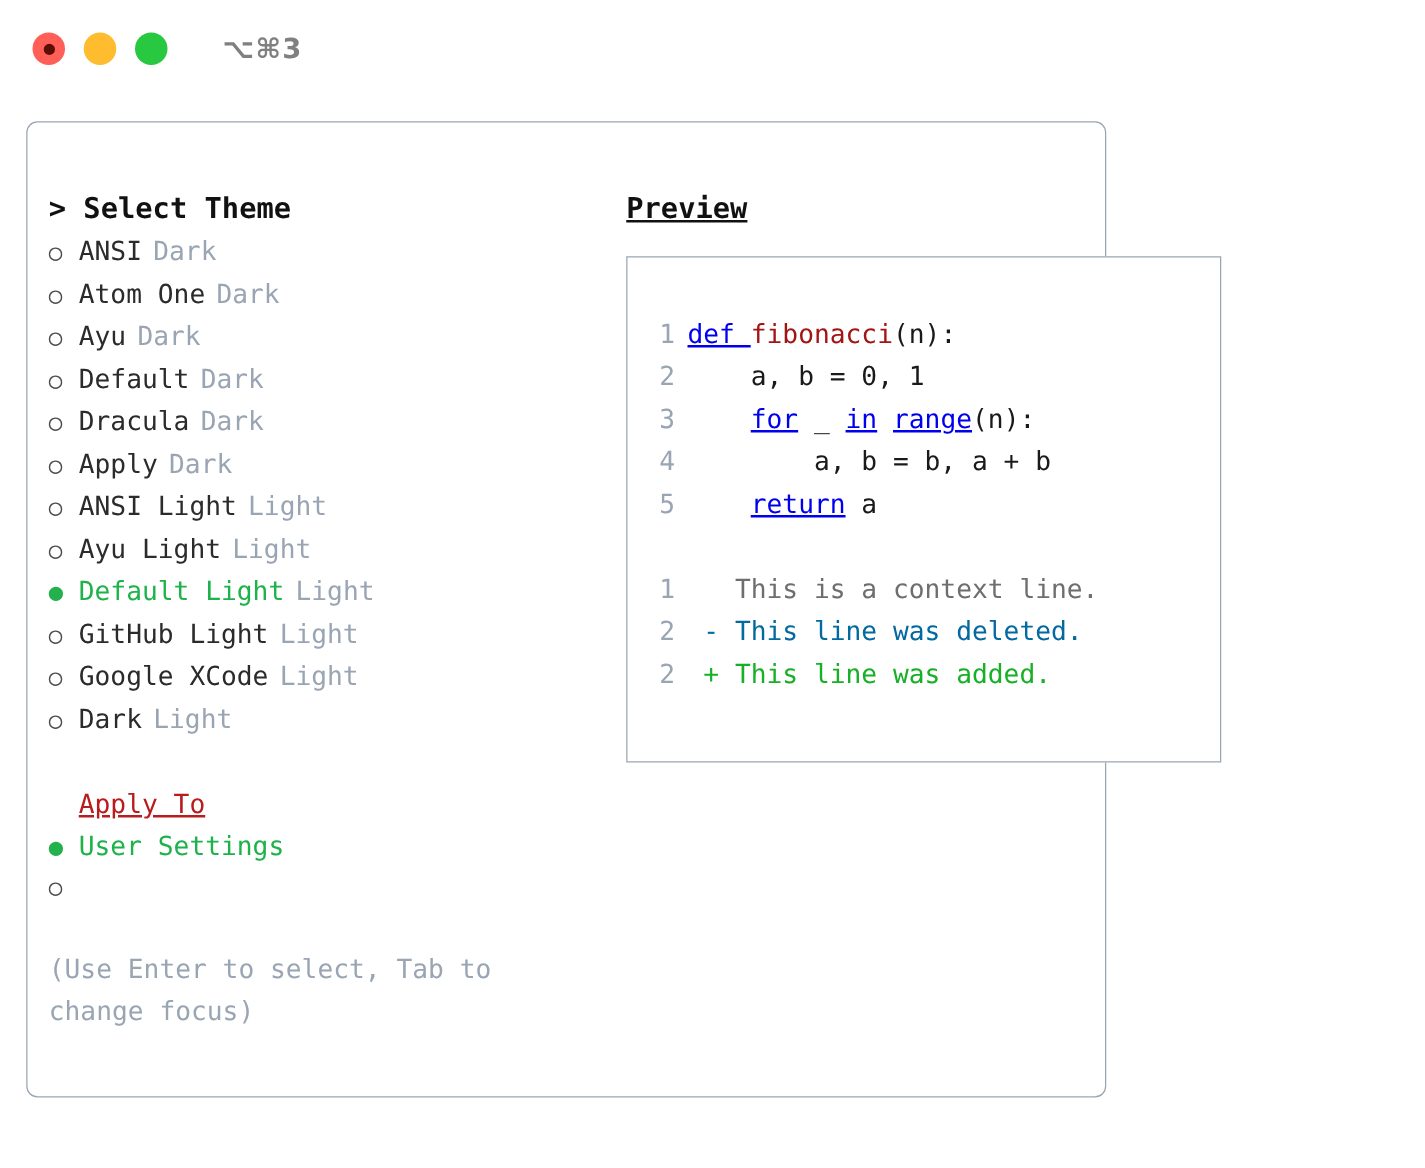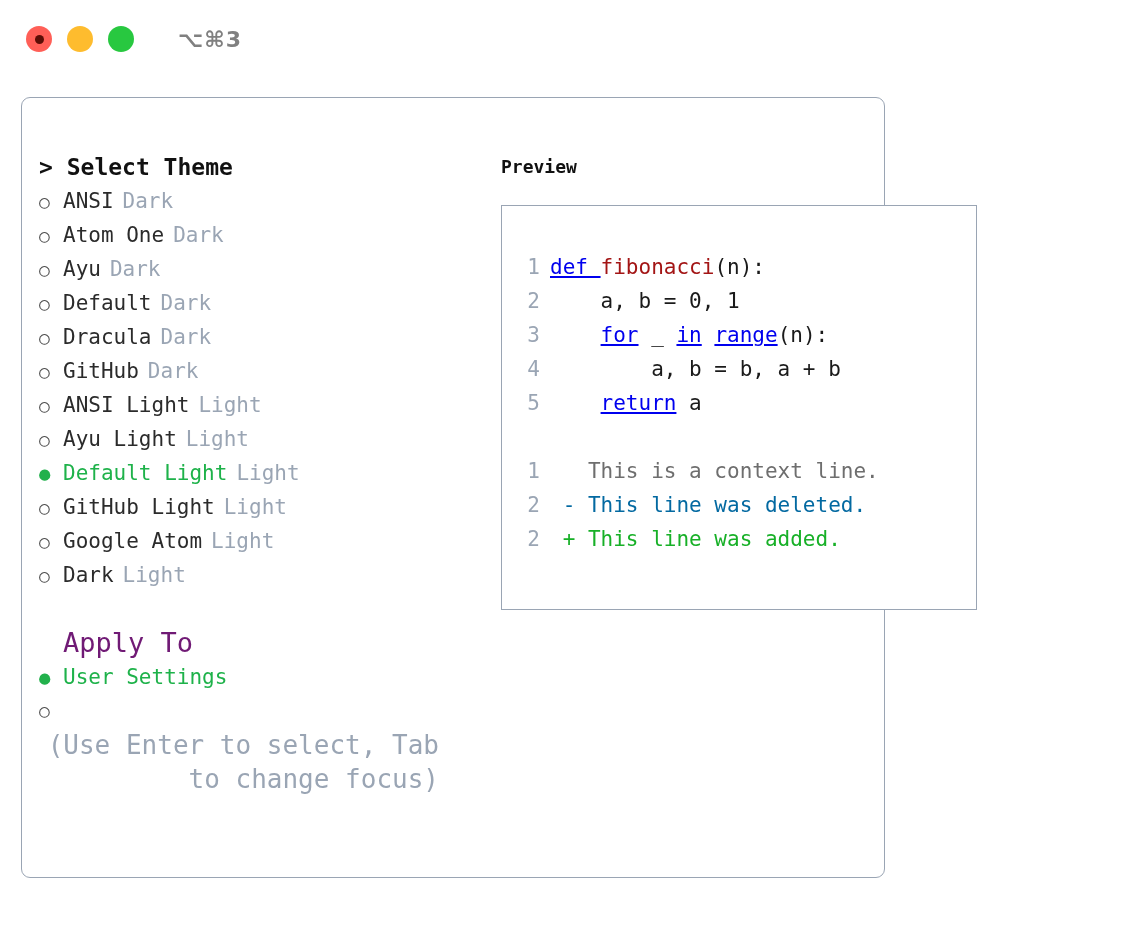--- a/index.html
+++ b/index.html
@@ -103,50 +103,52 @@
   .opt-label { color: #2b2b2b; }
   .opt-row.selected .opt-label { color: #1eb24a; }
   .opt-kind {
     color: #9aa5b4;
     margin-left: 9px;
   }
 
   .group-gap { height: 34px; }
 
   .subhead {
-    font-size: 27px;
-    color: #701a75;
+    font-size: 21px;
+    color: #b91c1c;
     line-height: 34px;
     height: 34px;
     padding-left: 24px;
     white-space: pre;
+    text-decoration: underline;
   }
 
   #hint {
-    font-size: 26px;
+    margin-top: 30px;
+    font-size: 21px;
     line-height: 34px;
     color: #9aa5b4;
     width: 400px;
     white-space: pre-wrap;
-    text-align: right;
   }
 
   
   #preview-column {
     position: absolute;
     left: 479px;
     top: 52px;
     width: 500px;
   }
   #preview-title {
-    font-size: 18px;
+    font-size: 23px;
     font-weight: bold;
     color: #111111;
     line-height: 34px;
     height: 34px;
+    text-decoration: underline;
   }
   #preview-box {
     margin-top: 21px;
     width: 476px;
     height: 405px;
     border: 1.5px solid #9aa5b4;
     box-sizing: border-box;
     background: #ffffff;
     padding: 44px 0 0 14px;
   }
@@ -193,26 +195,26 @@
 <div id="panel">
 
   <div id="theme-column">
     <div class="section-title">&gt; Select Theme</div>
     <div id="theme-list">
         <div class="opt-row"><span class="bullet">○</span><span class="opt-label">ANSI</span><span class="opt-kind">Dark</span></div>
         <div class="opt-row"><span class="bullet">○</span><span class="opt-label">Atom One</span><span class="opt-kind">Dark</span></div>
         <div class="opt-row"><span class="bullet">○</span><span class="opt-label">Ayu</span><span class="opt-kind">Dark</span></div>
         <div class="opt-row"><span class="bullet">○</span><span class="opt-label">Default</span><span class="opt-kind">Dark</span></div>
         <div class="opt-row"><span class="bullet">○</span><span class="opt-label">Dracula</span><span class="opt-kind">Dark</span></div>
-        <div class="opt-row"><span class="bullet">○</span><span class="opt-label">GitHub</span><span class="opt-kind">Dark</span></div>
+        <div class="opt-row"><span class="bullet">○</span><span class="opt-label">Apply</span><span class="opt-kind">Dark</span></div>
         <div class="opt-row"><span class="bullet">○</span><span class="opt-label">ANSI Light</span><span class="opt-kind">Light</span></div>
         <div class="opt-row"><span class="bullet">○</span><span class="opt-label">Ayu Light</span><span class="opt-kind">Light</span></div>
         <div class="opt-row selected"><span class="bullet selected">●</span><span class="opt-label">Default Light</span><span class="opt-kind">Light</span></div>
         <div class="opt-row"><span class="bullet">○</span><span class="opt-label">GitHub Light</span><span class="opt-kind">Light</span></div>
-        <div class="opt-row"><span class="bullet">○</span><span class="opt-label">Google Atom</span><span class="opt-kind">Light</span></div>
+        <div class="opt-row"><span class="bullet">○</span><span class="opt-label">Google XCode</span><span class="opt-kind">Light</span></div>
         <div class="opt-row"><span class="bullet">○</span><span class="opt-label">Dark</span><span class="opt-kind">Light</span></div>
       </div>
 
     <div class="group-gap"></div>
 
     <div class="subhead">Apply To</div>
     <div id="apply-list">
         <div class="opt-row selected"><span class="bullet selected">●</span><span class="opt-label">User Settings</span></div>
         <div class="opt-row"><span class="bullet">○</span></div>
       </div>

